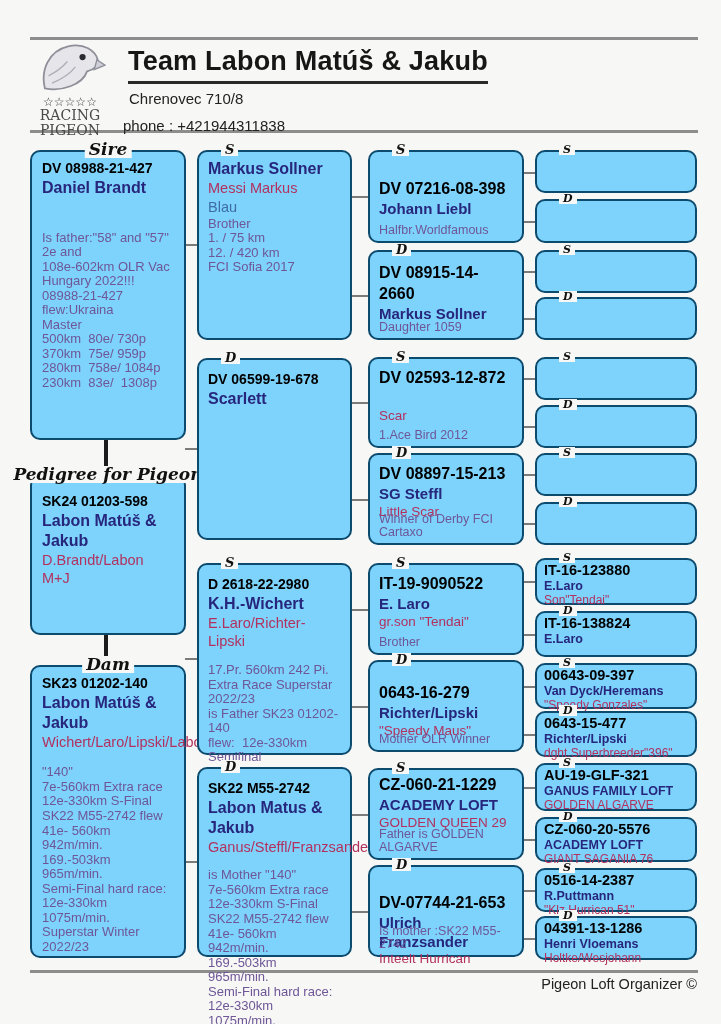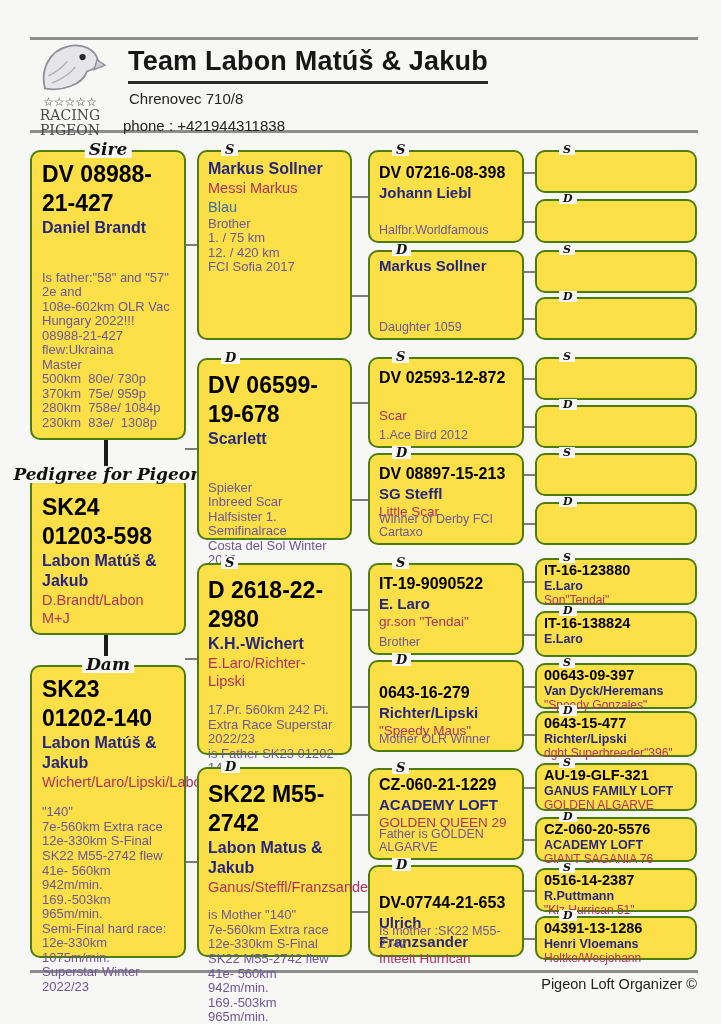--- a/index.html
+++ b/index.html
@@ -8,36 +8,36 @@
   .rule{position:absolute;left:30px;width:668px;height:3px;background:#8d8d8d;}
   
   .logo{position:absolute;left:28px;top:40px;width:84px;text-align:center;}
   .logo .stars{font-size:12px;color:#3a3a3a;letter-spacing:0px;line-height:1;}
   .logo .word{font-family:"DejaVu Serif",serif;font-size:14px;color:#4a4a4a;line-height:1.05;}
   .title{position:absolute;left:128px;top:46px;font-size:27px;font-weight:bold;color:#161616;
          border-bottom:3px solid #2a2a2a;padding-bottom:4px;letter-spacing:.2px;}
   .sub1{position:absolute;left:129px;top:90px;font-size:15px;color:#222;}
   .sub2{position:absolute;left:123px;top:117px;font-size:15px;color:#222;}
   
-  .box{position:absolute;box-sizing:border-box;border:2px solid #4d7c0f;border-radius:10px;
-       background:#fde047;}
+  .box{position:absolute;box-sizing:border-box;border:2px solid #0c4a6e;border-radius:10px;
+       background:#7dd3fc;}
   .c1{left:30px;width:156px;padding:8px 10px;}
   .c2{left:197px;width:155px;padding:7px 9px;}
   .c3{left:368px;width:156px;padding:5px 9px;}
   .c4{left:535px;width:162px;padding:2px 7px;}
   .tag{position:absolute;top:-9px;left:22px;background:#f7f7f5;padding:0 4px;line-height:1;
        font-family:"DejaVu Serif",serif;font-style:italic;font-weight:bold;font-size:13px;color:#111;}
   .tag.center{left:50%;transform:translateX(-50%);font-size:17px;top:-11px;white-space:nowrap;}
   .c4 .tag{font-size:11px;top:-8px;}
   .ring{font-weight:bold;color:#000;}
   .name{font-weight:bold;color:#26267d;}
   .strain{color:#b2315f;}
   .blue{color:#3e6da6;}
   .desc{color:#6e5697;white-space:pre-wrap;}
-  .c1 .ring,.c2 .ring{font-size:23px;line-height:1.25;}
+  .c1 .ring,.c2 .ring{font-size:14px;line-height:1.25;}
   .c1 .name,.c2 .name{font-size:16px;line-height:1.25;}
   .c1 .strain,.c2 .strain{font-size:14.5px;line-height:1.3;}
   .c2 .blue{font-size:14.5px;line-height:1.3;}
   .c1 .desc,.c2 .desc{font-size:13px;line-height:1.12;}
   .c3 .ring{font-size:16px;line-height:1.3;}
   .c3 .name{font-size:15px;line-height:1.25;min-height:19px;}
   .c3 .strain{font-size:13.5px;line-height:1.25;}
   .c3 .desc{position:absolute;left:9px;right:5px;bottom:3px;font-size:12.5px;line-height:1.1;}
   .c4 .ring{font-size:14.5px;line-height:1.2;}
   .c4 .name{font-size:12.5px;line-height:1.15;}
@@ -147,24 +147,20 @@
     <div class="desc">Brother
 1. / 75 km
 12. / 420 km
 FCI Sofia 2017</div>
   </div>
 
   <div class="box c2" style="top:358px;height:182px">
     <span class="tag">D</span>
     <div class="ring" style="margin-top:4px">DV 06599-19-678</div>
     <div class="name">Scarlett</div>
-    <div class="desc" style="margin-top:32px">Spieker
-Inbreed Scar
-Halfsister 1. Semifinalrace
-Costa del Sol Winter 2019</div>
   </div>
 
   <div class="box c2" style="top:563px;height:192px">
     <span class="tag">S</span>
     <div class="ring" style="margin-top:4px">D  2618-22-2980</div>
     <div class="name">K.H.-Wichert</div>
     <div class="strain">E.Laro/Richter-Lipski</div>
     <div class="desc" style="margin-top:12px">17.Pr. 560km 242 Pi.
 Extra Race Superstar
 2022/23
@@ -185,26 +181,27 @@
 12e-330km S-Final
 SK22 M55-2742 flew
 41e- 560km   942m/min.
 169.-503km   965m/min.
 Semi-Final hard race:
 12e-330km    1075m/min.</div>
   </div>
 
   <div class="box c3" style="top:150px;height:93px">
     <span class="tag">S</span>
-    <div class="ring" style="margin-top:6px">DV 07216-08-398</div>
+    <div class="ring" style="margin-top:22px">DV 07216-08-398</div>
     <div class="name">Johann Liebl</div>
     <div class="desc">Halfbr.Worldfamous</div>
   </div>
   <div class="box c3" style="top:250px;height:90px">
     <span class="tag">D</span>
+    <div class="ring" style="margin-top:6px">DV 08915-14-2660</div>
     <div class="name">Markus Sollner</div>
     <div class="desc">Daughter 1059</div>
   </div>
   <div class="box c3" style="top:357px;height:91px">
     <span class="tag">S</span>
     <div class="ring" style="margin-top:4px">DV 02593-12-872</div>
     <div class="name"></div>
     <div class="strain">Scar</div>
     <div class="desc">1.Ace Bird 2012</div>
   </div>

